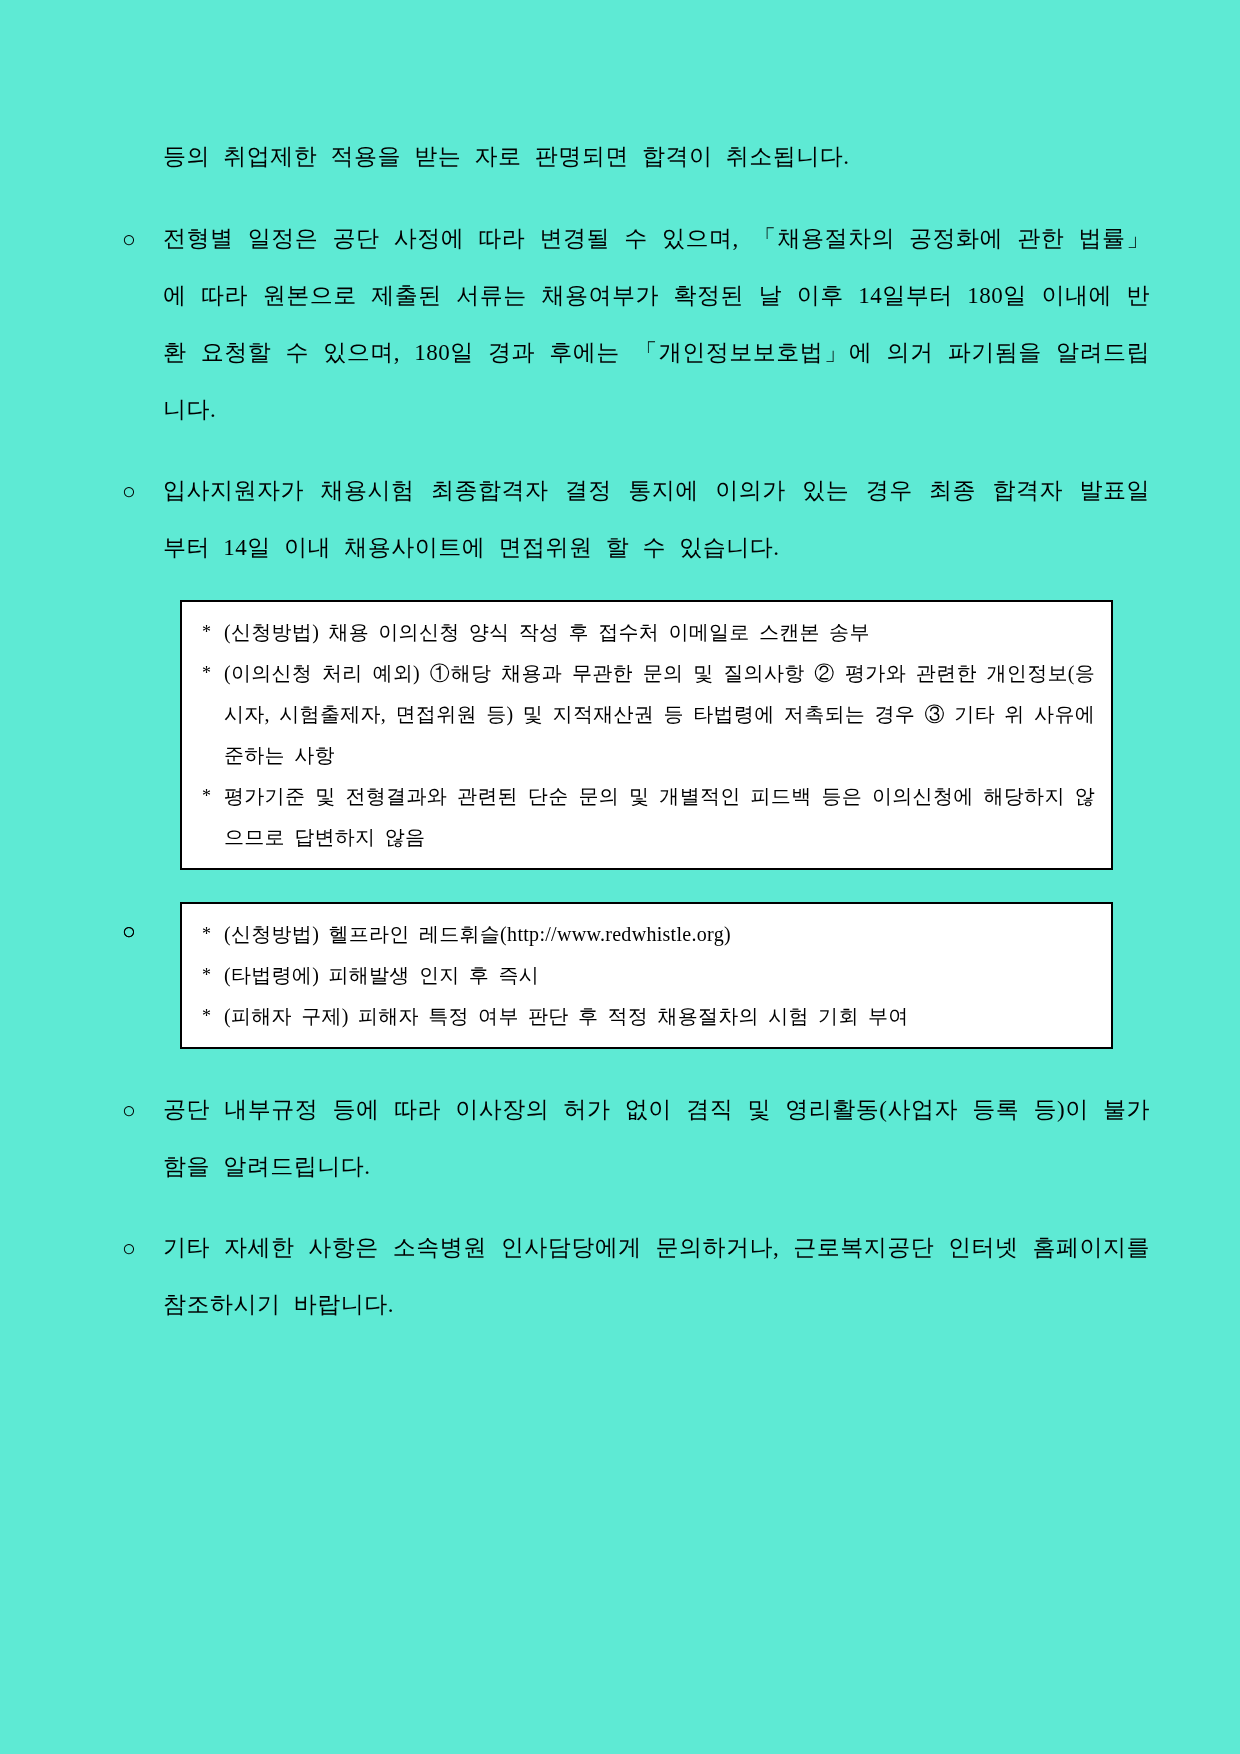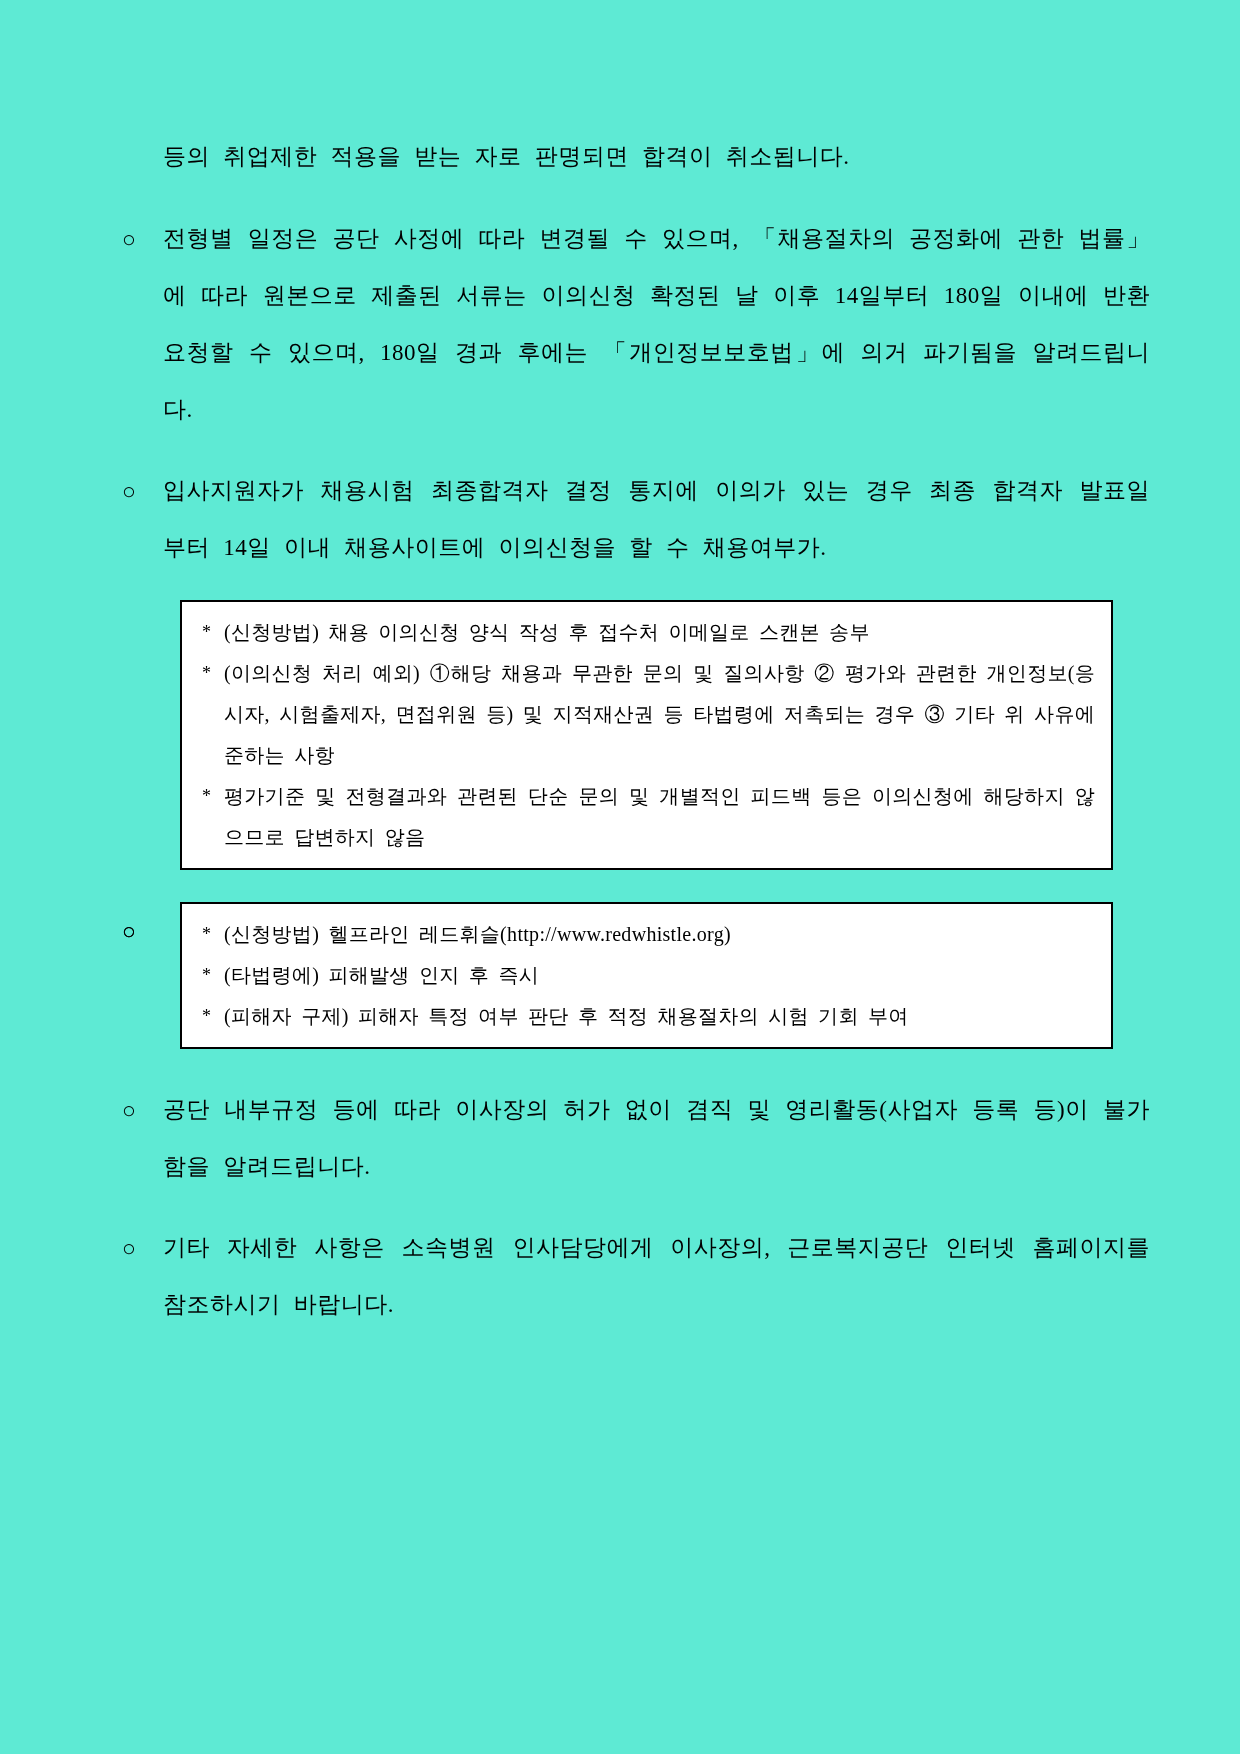--- a/index.html
+++ b/index.html
@@ -69,26 +69,26 @@
 </style>
 </head>
 <body>
 
 <div class="page">
 
   <p class="intro-line">등의 취업제한 적용을 받는 자로 판명되면 합격이 취소됩니다.</p>
 
   <div class="para">
     <span class="bullet">○</span>
-    <span>전형별 일정은 공단 사정에 따라 변경될 수 있으며, 「채용절차의 공정화에 관한 법률」에 따라 원본으로 제출된 서류는 이의신청 확정된 날 이후 14일부터 180일 이내에 반환 요청할 수 있으며, 180일 경과 후에는 「개인정보보호법」에 의거 파기됨을 알려드립니다.</span>
+    <span>전형별 일정은 공단 사정에 따라 변경될 수 있으며, 「채용절차의 공정화에 관한 법률」에 따라 원본으로 제출된 서류는 채용여부가 확정된 날 이후 14일부터 180일 이내에 반환 요청할 수 있으며, 180일 경과 후에는 「개인정보보호법」에 의거 파기됨을 알려드립니다.</span>
   </div>
 
   <div class="para">
     <span class="bullet">○</span>
-    <span>입사지원자가 채용시험 최종합격자 결정 통지에 이의가 있는 경우 최종 합격자 발표일 부터 14일 이내 채용사이트에 이의신청을 할 수 채용여부가.</span>
+    <span>입사지원자가 채용시험 최종합격자 결정 통지에 이의가 있는 경우 최종 합격자 발표일 부터 14일 이내 채용사이트에 면접위원 할 수 있습니다.</span>
   </div>
 
   <div class="note-box">
     <div class="note">
       <span class="note-star">*</span>
       <span>(신청방법) 채용 이의신청 양식 작성 후 접수처 이메일로 스캔본 송부</span>
     </div>
     <div class="note">
       <span class="note-star">*</span>
       <span>(이의신청 처리 예외) ①해당 채용과 무관한 문의 및 질의사항 ② 평가와 관련한 개인정보(응시자, 시험출제자, 면접위원 등) 및 지적재산권 등 타법령에 저촉되는 경우 ③ 기타 위 사유에 준하는 사항</span>
@@ -122,16 +122,16 @@
     </div>
   </div>
 
   <div class="para">
     <span class="bullet">○</span>
     <span>공단 내부규정 등에 따라 이사장의 허가 없이 겸직 및 영리활동(사업자 등록 등)이 불가함을 알려드립니다.</span>
   </div>
 
   <div class="para">
     <span class="bullet">○</span>
-    <span>기타 자세한 사항은 소속병원 인사담당에게 이사장의, 근로복지공단 인터넷 홈페이지를 참조하시기 바랍니다.</span>
+    <span>기타 자세한 사항은 소속병원 인사담당에게 문의하거나, 근로복지공단 인터넷 홈페이지를 참조하시기 바랍니다.</span>
   </div>
 
 </div>
 
 </body></html>

